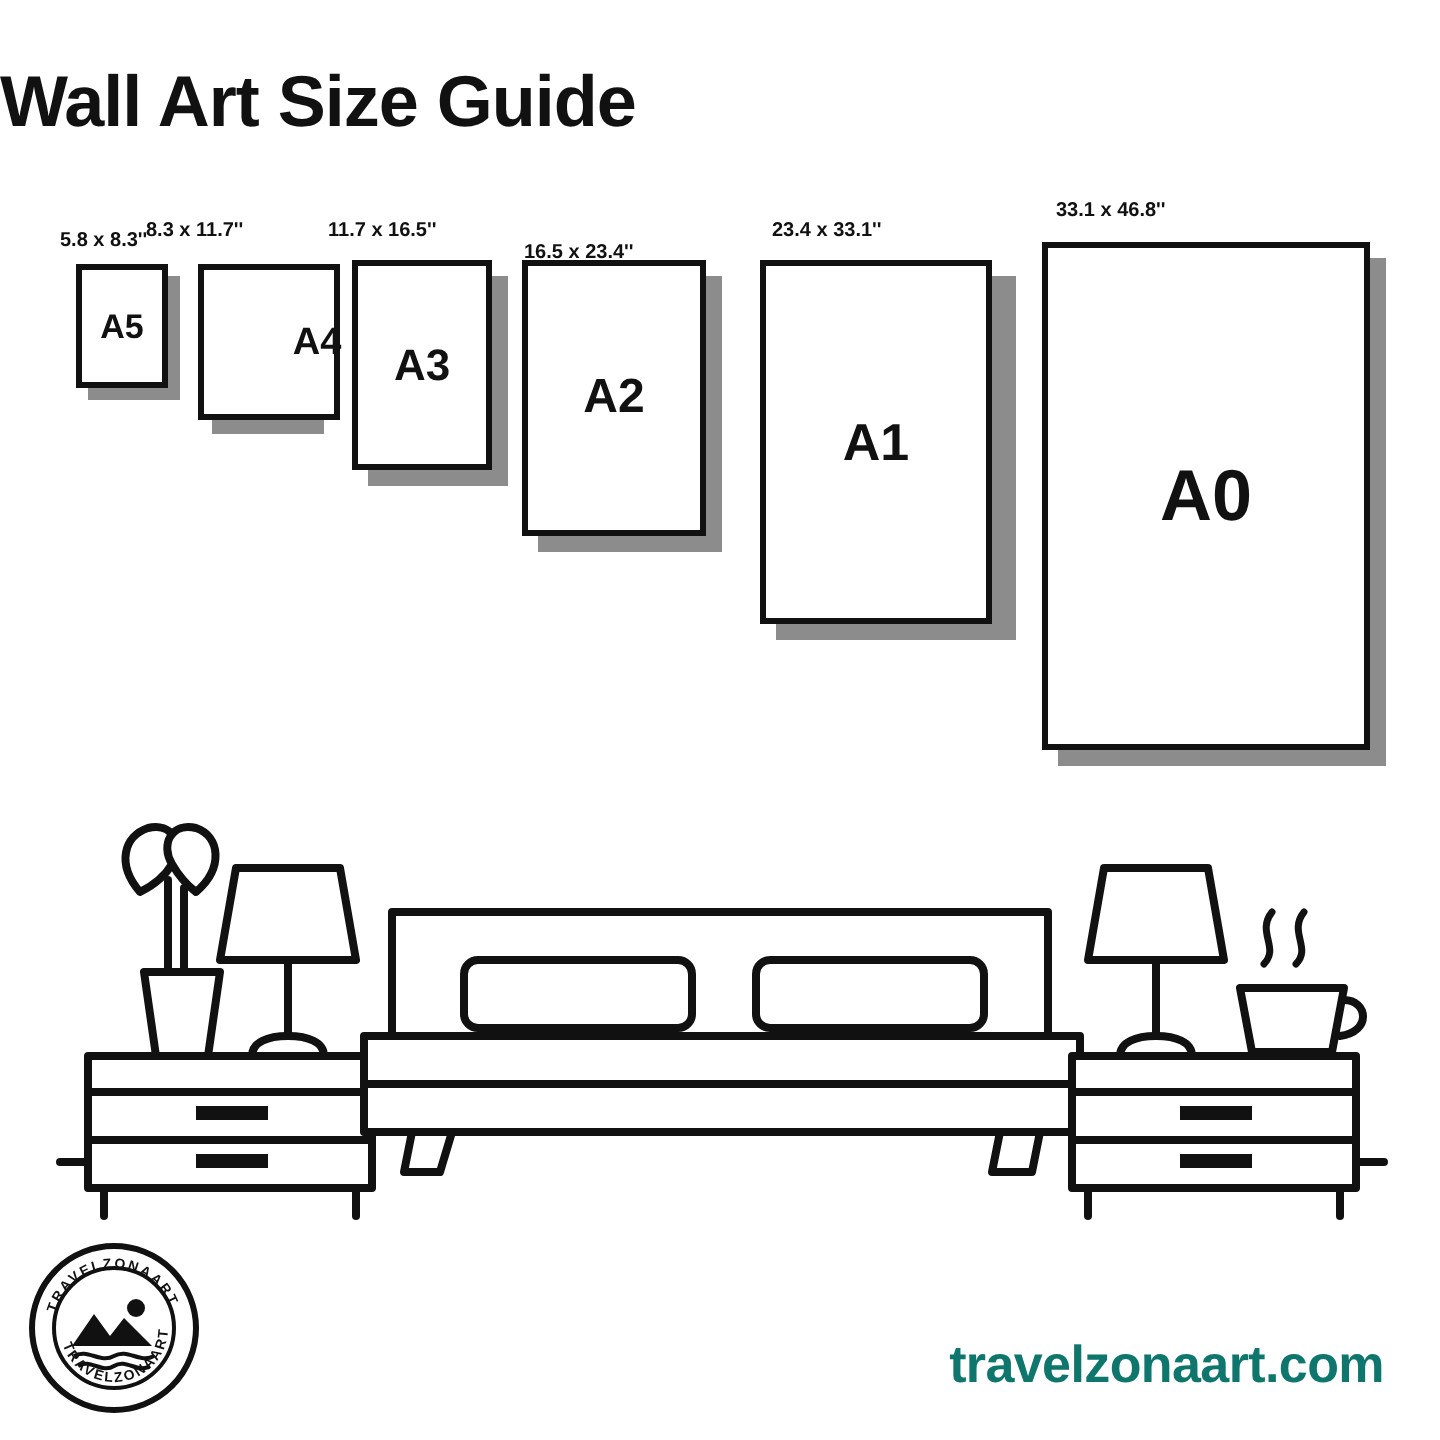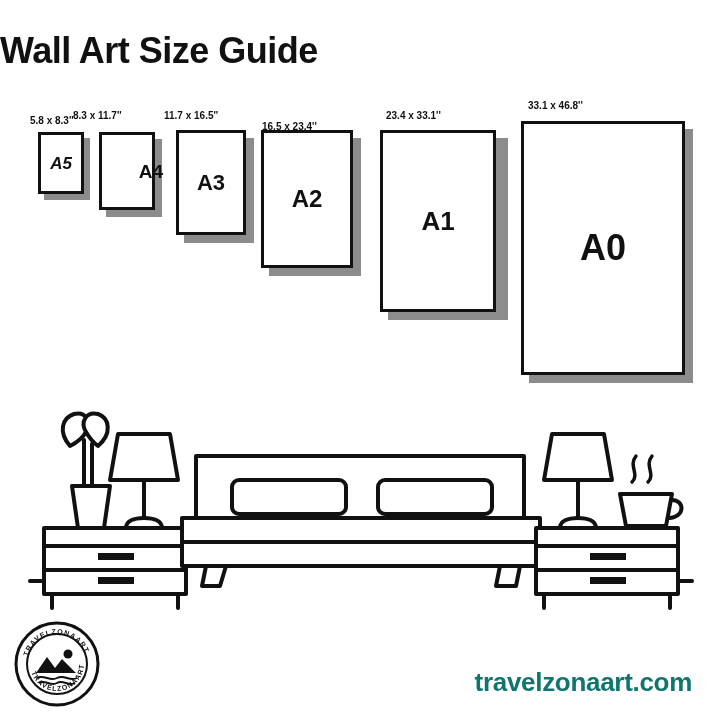--- a/index.html
+++ b/index.html
@@ -112,28 +112,28 @@
 <div id="page">
 
   <div class="title">Wall Art Size Guide</div>
 
   <div id="frames">
 
     <div class="frame-group">
       <div class="frame-dim" style="left:30px; top:10px; width:68px;">5.8 x 8.3''</div>
       <div class="frame-shadow" style="left:44px; top:33px; width:46px; height:62px;"></div>
       <div class="frame-box" style="left:38px; top:27px; width:46px; height:62px;">
-        <span class="frame-label" style="font-size:17px;font-style:italic;">A5</span>
+        <span class="frame-label" style="font-size:17px;">A5</span>
       </div>
     </div>
 
     <div class="frame-group">
       <div class="frame-dim" style="left:73px; top:5px; width:84px;">8.3 x 11.7''</div>
       <div class="frame-shadow" style="left:106px; top:34px; width:56px; height:78px;"></div>
-      <div class="frame-box" style="left:99px; top:27px; width:56px; height:78px;padding-left:48px;">
+      <div class="frame-box" style="left:99px; top:27px; width:71px; height:78px;padding-left:48px;">
         <span class="frame-label" style="font-size:19px;">A4</span>
       </div>
     </div>
 
     <div class="frame-group">
       <div class="frame-dim" style="left:164px; top:5px; width:96px;">11.7 x 16.5''</div>
       <div class="frame-shadow" style="left:184px; top:33px; width:70px; height:105px;"></div>
       <div class="frame-box" style="left:176px; top:25px; width:70px; height:105px;">
         <span class="frame-label" style="font-size:22px;">A3</span>
       </div>

